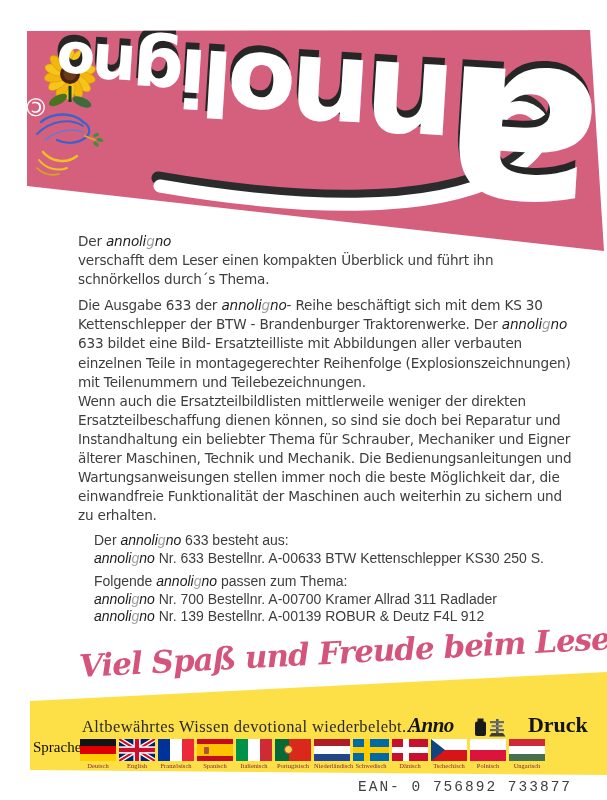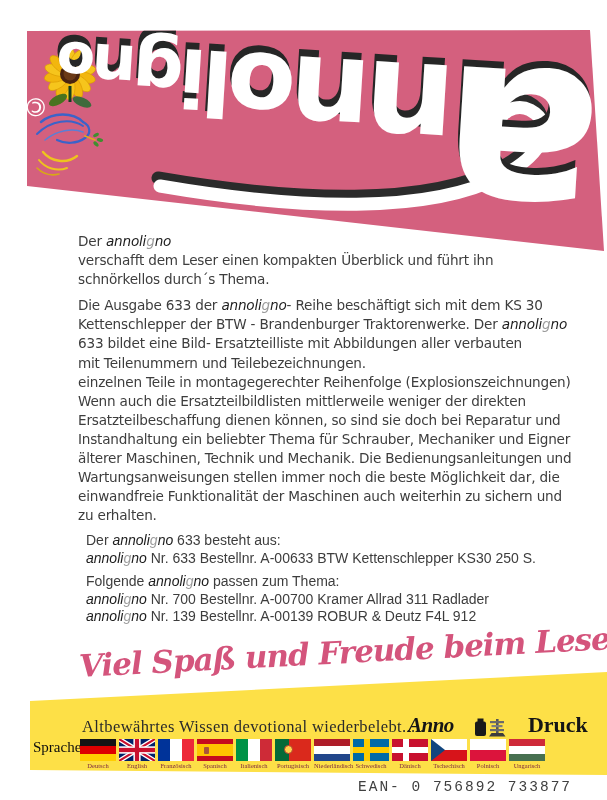--- a/index.html
+++ b/index.html
@@ -23,21 +23,21 @@
   .l6{font-size:71px;}  .l7{font-size:63px;}  .l8{font-size:56px;}
   .logo-c{display:inline-block;font-size:25px;font-weight:normal;position:relative;
           top:-58px;margin-left:8px;text-shadow:none;}
   .swoosh{position:absolute;left:0;top:0;pointer-events:none;}
 
   
   .body-text{position:absolute;left:78px;top:232px;width:500px;color:#3d3d3d;}
   .para{margin:0 0 7px 0;}
   .fontA{font-family:"DejaVu Sans",sans-serif;font-size:13.6px;line-height:19.1px;letter-spacing:-0.2px;}
   .fontB{font-family:"Liberation Sans",sans-serif;font-size:14px;line-height:17.5px;}
-  .para.fontB{margin:0 0 6px 8px;}
+  .para.fontB{margin:0 0 6px 16px;}
   .tline{white-space:nowrap;}
   .brand{font-style:italic;font-weight:normal;color:#1c1c1c;}
   .brand-g{color:#9b9b9b;}
 
   
   .tagline{position:absolute;left:80px;top:648px;width:500px;
            font-family:"DejaVu Serif",serif;font-style:italic;font-weight:bold;
            font-size:31px;letter-spacing:-1px;color:#d4547c;
            transform:rotate(-3deg);transform-origin:left bottom;white-space:nowrap;}
 
@@ -147,22 +147,22 @@
   <div class="body-text">
       <div class="para fontA">
         <div class="tline">Der <span class="brand">annoli<span class="brand-g">g</span>no</span></div>
         <div class="tline">verschafft dem Leser einen kompakten Überblick und führt ihn</div>
         <div class="tline">schnörkellos durch´s Thema.</div>
       </div>
       <div class="para fontA">
         <div class="tline">Die Ausgabe 633  der <span class="brand">annoli<span class="brand-g">g</span>no</span>- Reihe beschäftigt sich mit dem KS 30</div>
         <div class="tline">Kettenschlepper der BTW - Brandenburger Traktorenwerke. Der <span class="brand">annoli<span class="brand-g">g</span>no</span></div>
         <div class="tline">633 bildet eine Bild- Ersatzteilliste mit Abbildungen aller verbauten</div>
+        <div class="tline">einzelnen Teile in montagegerechter Reihenfolge (Explosionszeichnungen)</div>
         <div class="tline">mit Teilenummern und Teilebezeichnungen.</div>
-        <div class="tline">einzelnen Teile in montagegerechter Reihenfolge (Explosionszeichnungen)</div>
         <div class="tline">Wenn auch die Ersatzteilbildlisten mittlerweile weniger der direkten</div>
         <div class="tline">Ersatzteilbeschaffung dienen können, so sind sie doch bei Reparatur und</div>
         <div class="tline">Instandhaltung ein beliebter Thema für Schrauber, Mechaniker und Eigner</div>
         <div class="tline">älterer Maschinen, Technik und Mechanik. Die Bedienungsanleitungen und</div>
         <div class="tline">Wartungsanweisungen stellen immer noch die beste Möglichkeit dar, die</div>
         <div class="tline">einwandfreie Funktionalität der Maschinen auch weiterhin zu sichern und</div>
         <div class="tline">zu erhalten.</div>
       </div>
       <div class="para fontB">
         <div class="tline">Der <span class="brand">annoli<span class="brand-g">g</span>no</span> 633 besteht aus:</div>

